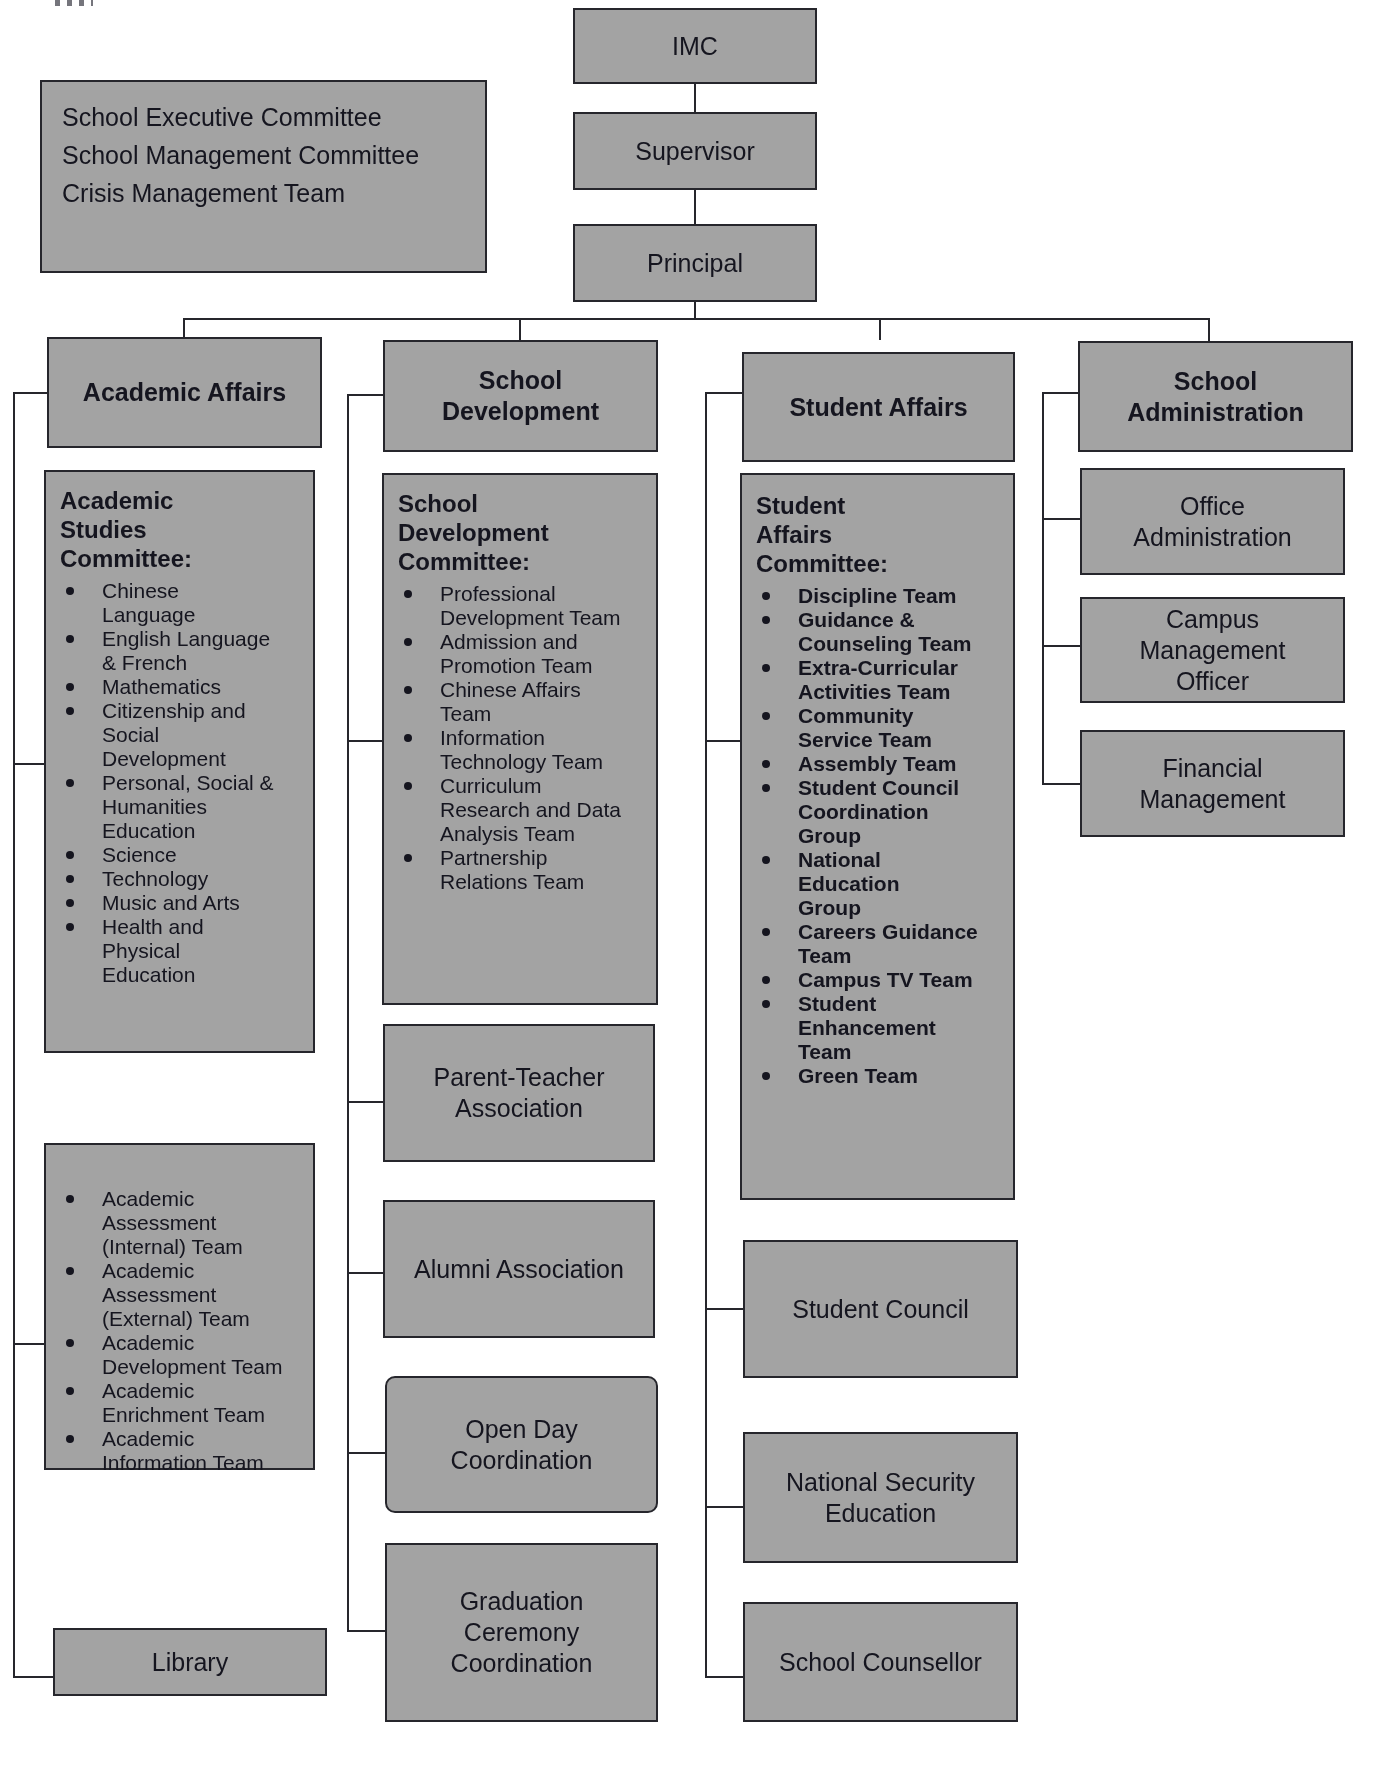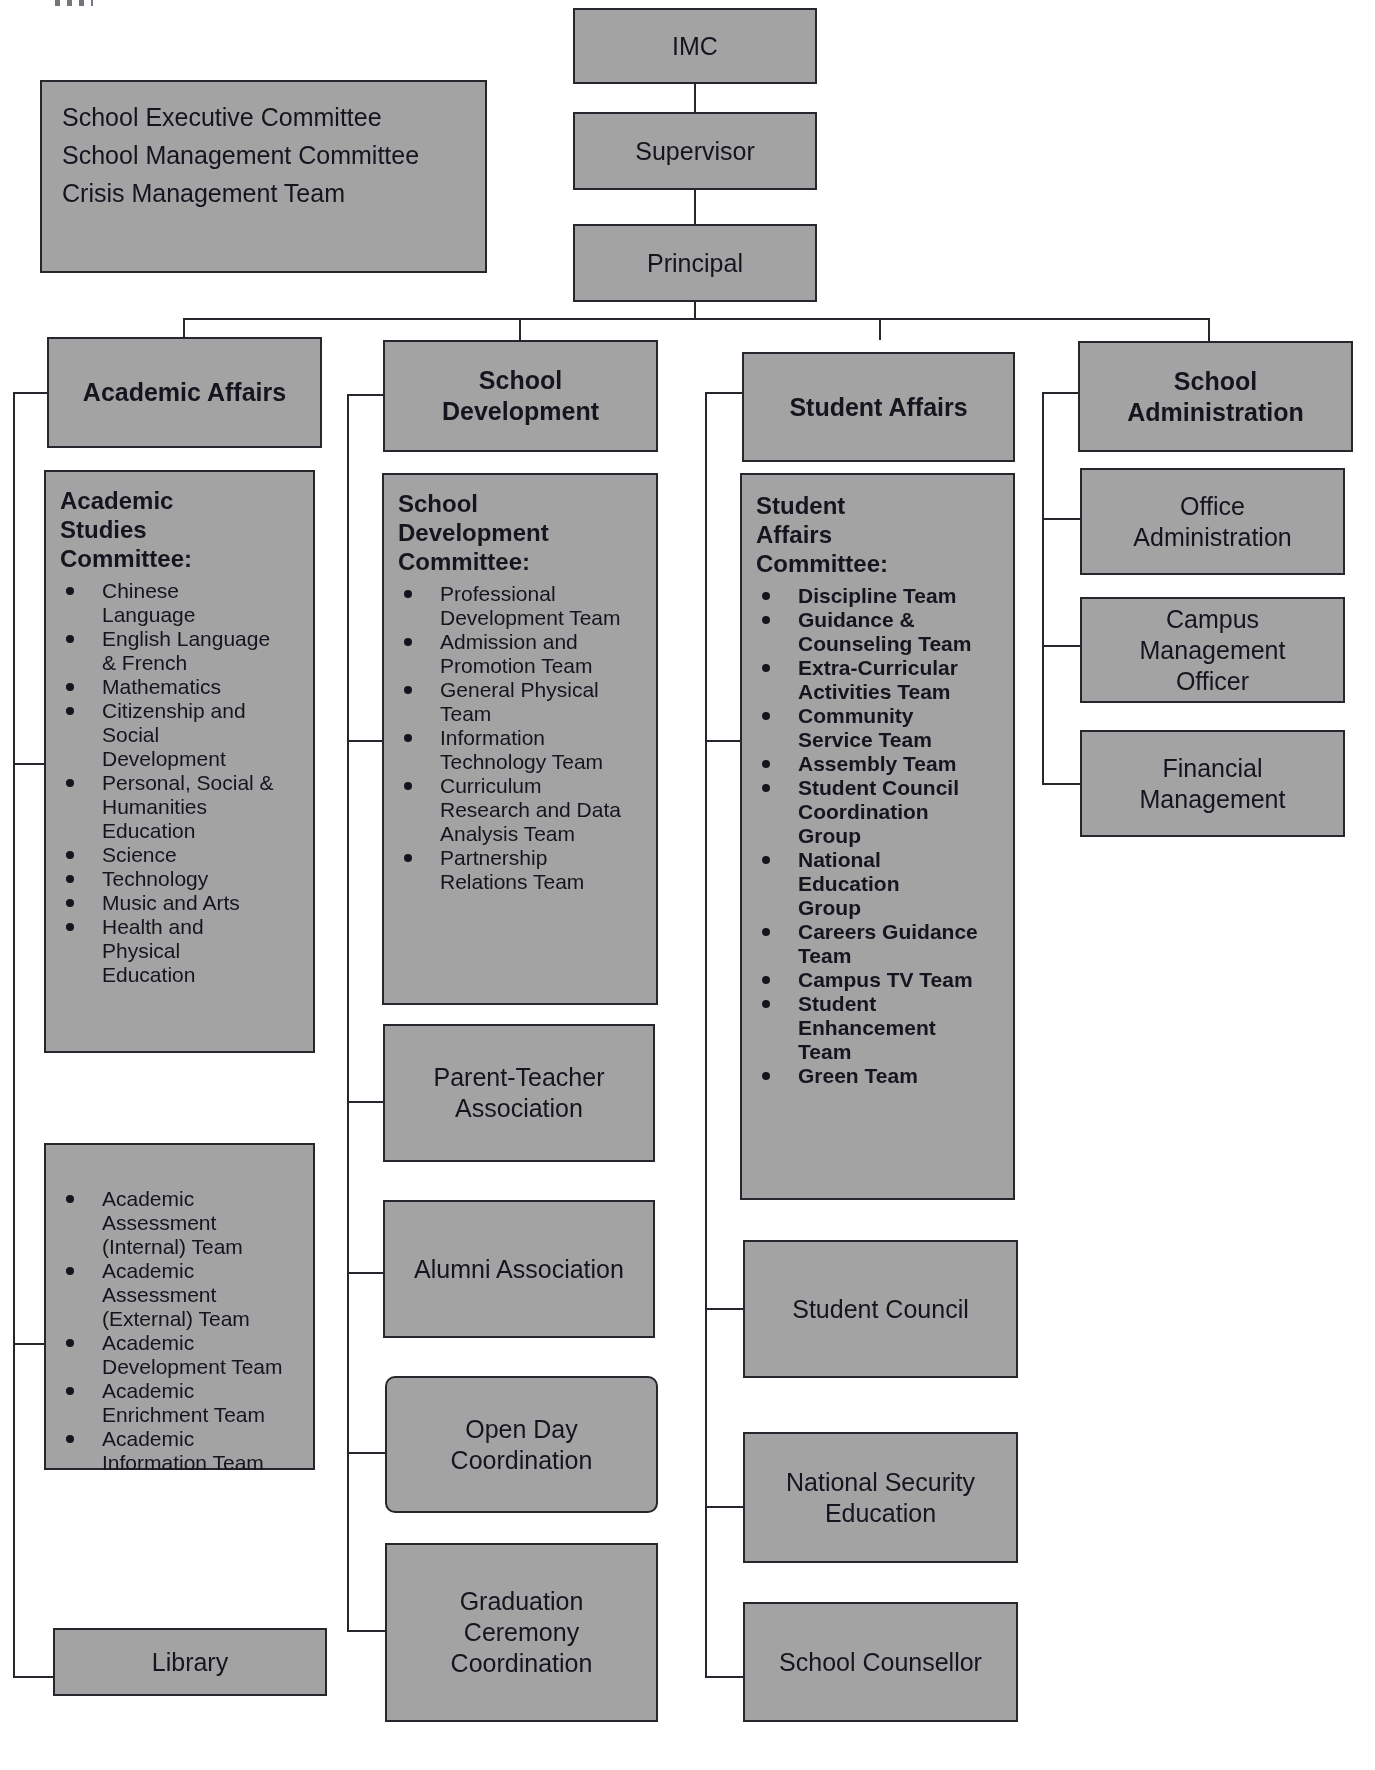--- a/index.html
+++ b/index.html
@@ -174,21 +174,21 @@
 
 <div class="box committee" id="box-sdc">
   <div class="title">School
 Development
 Committee:</div>
   <ul class="bullets">
       <li>Professional
 Development Team</li>
       <li>Admission and
 Promotion Team</li>
-      <li>General Physical
+      <li>Chinese Affairs
 Team</li>
       <li>Information
 Technology Team</li>
       <li>Curriculum
 Research and Data
 Analysis Team</li>
       <li>Partnership
 Relations Team</li>
     </ul>
 </div>

